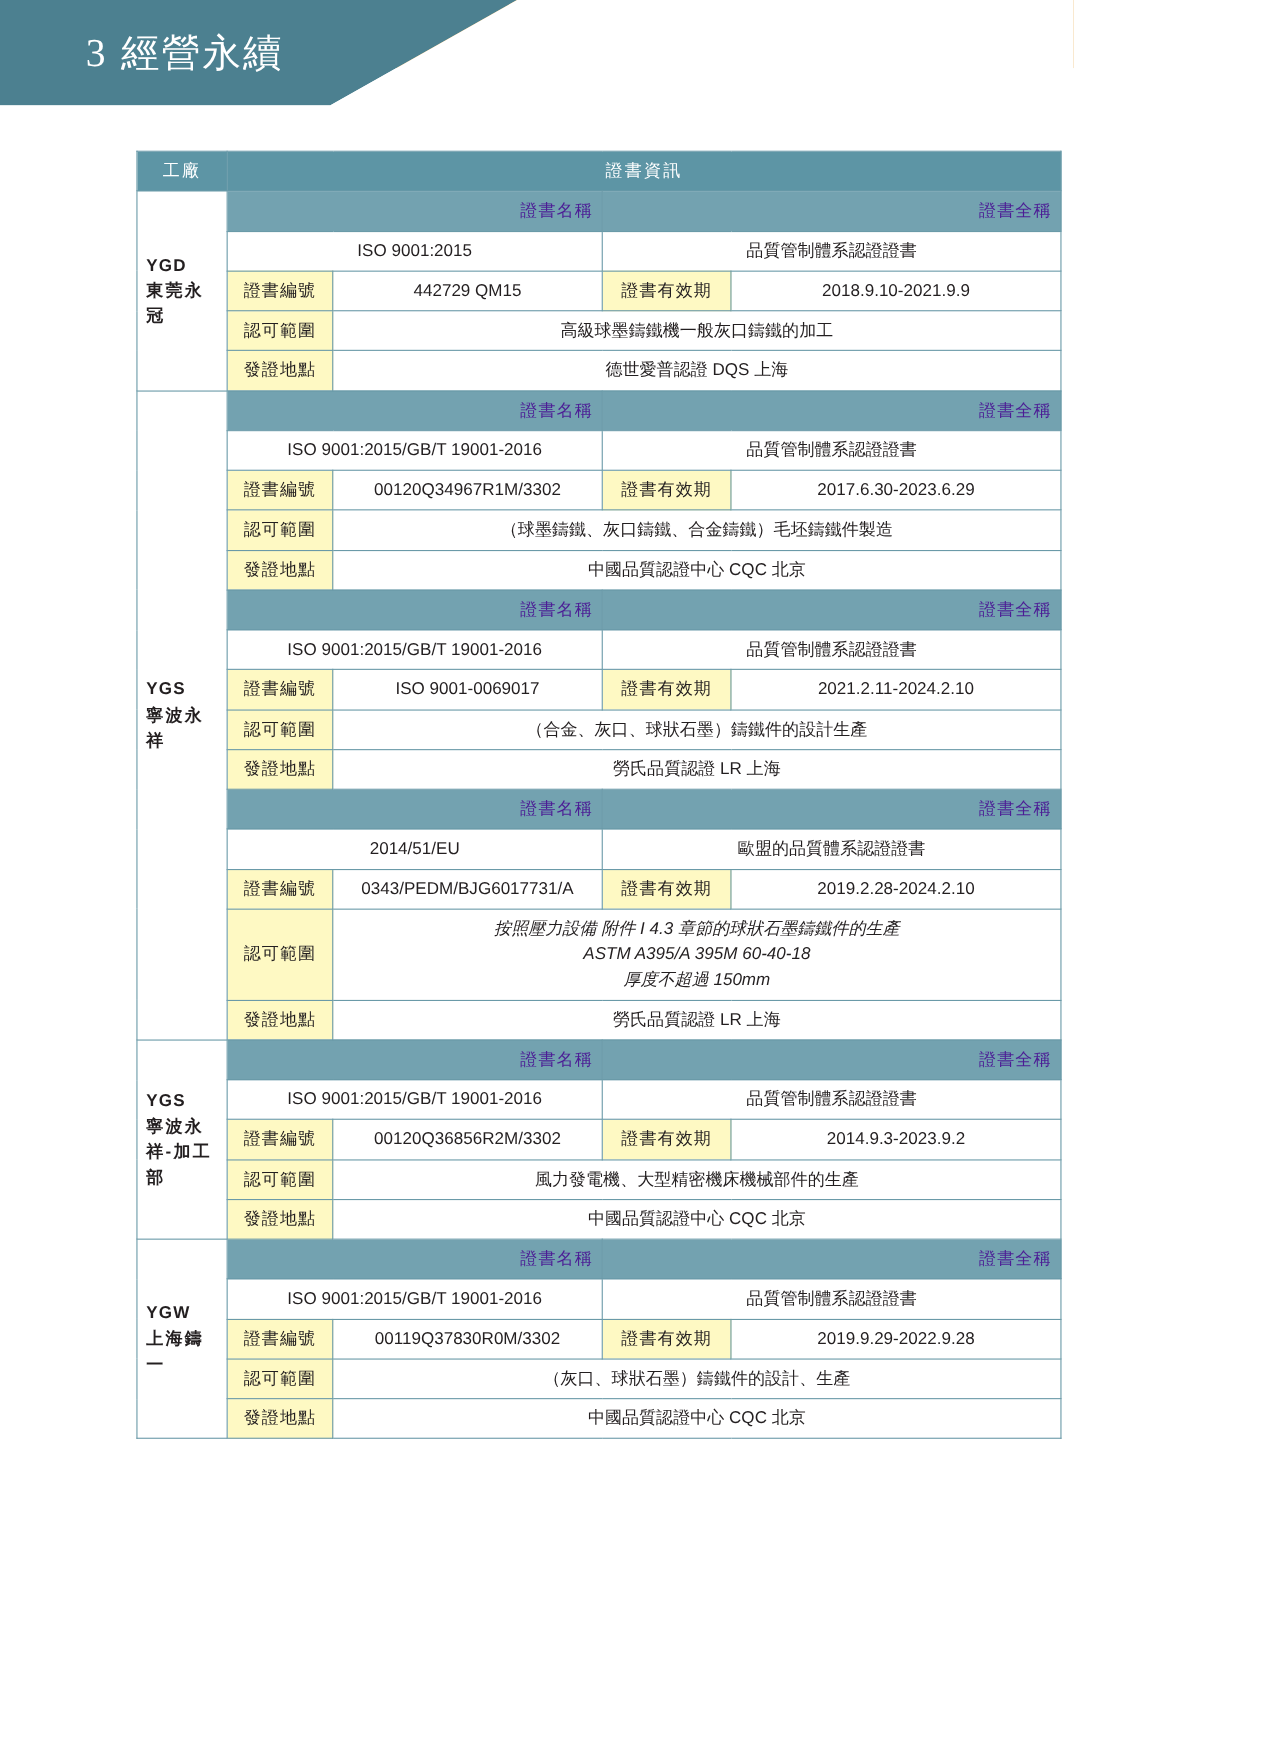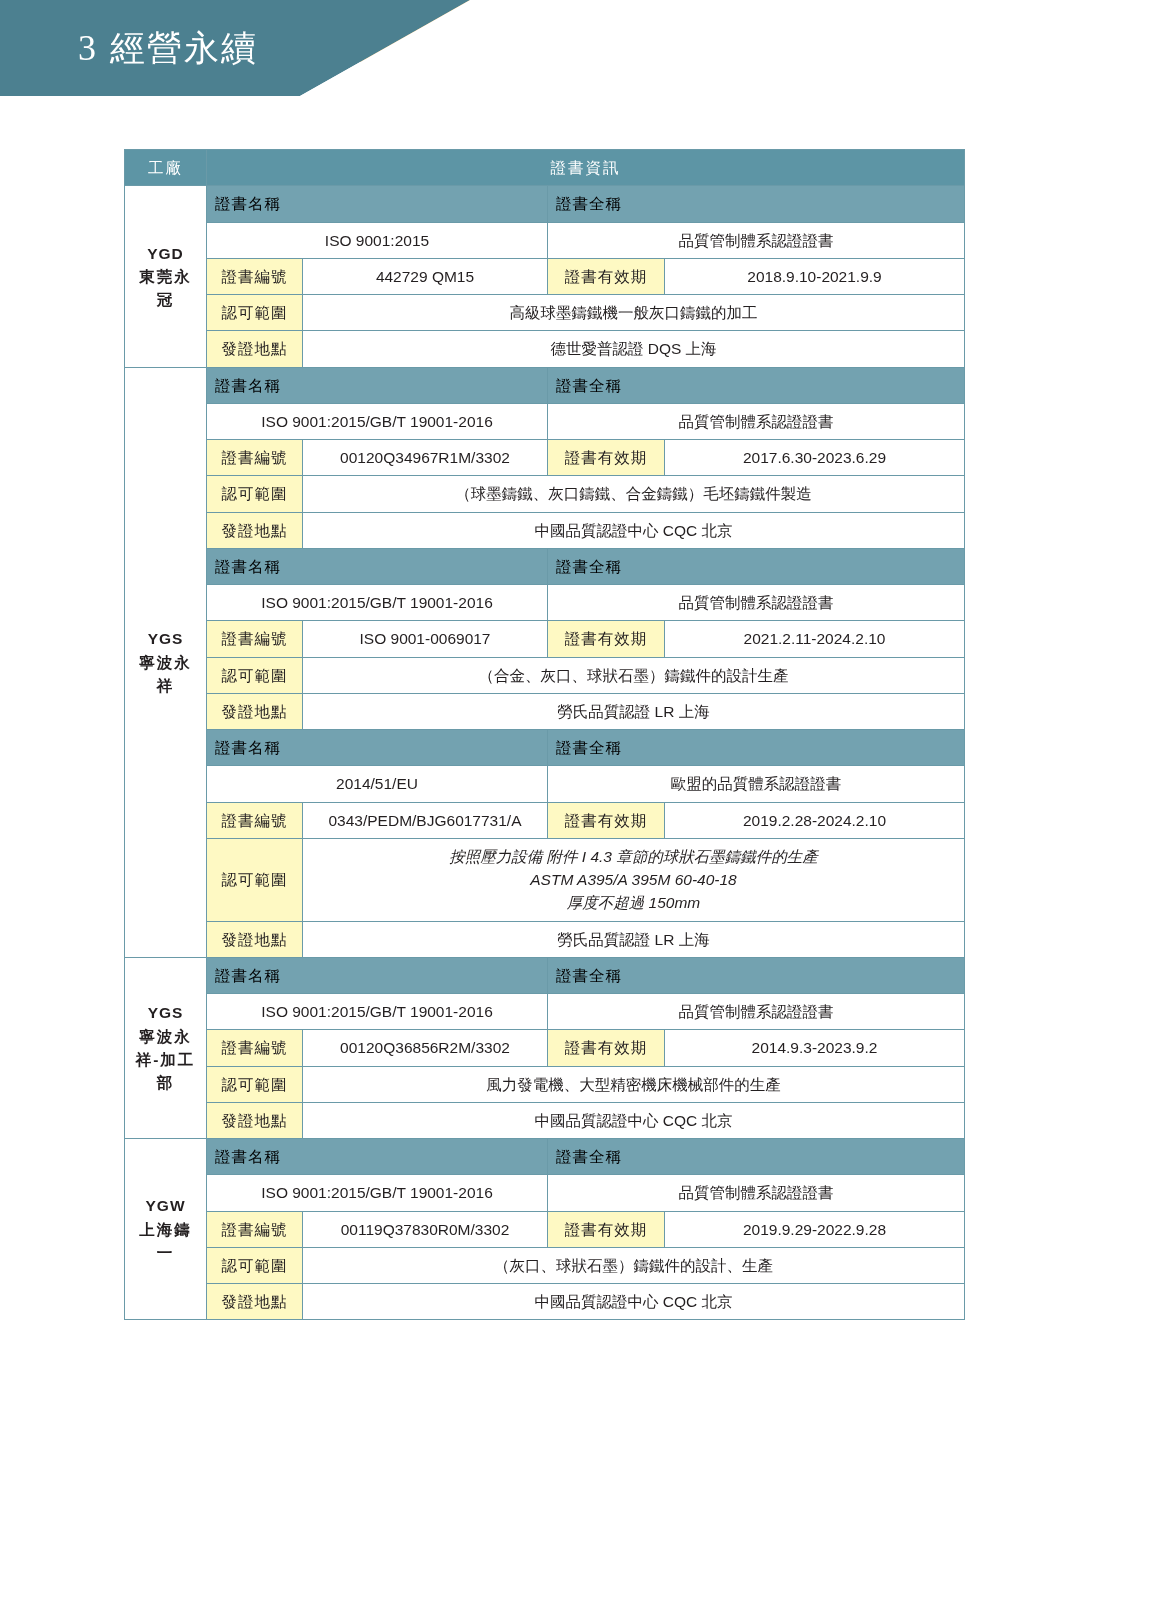--- a/index.html
+++ b/index.html
@@ -74,53 +74,52 @@
   .table-wrap {
     position: absolute;
     left: 124px;
     top: 137px;
     width: 840px;
   }
   table.cert {
     border-collapse: collapse;
     width: 840px;
     table-layout: fixed;
-    margin-top: 12px;
   }
   table.cert td {
     border: 1px solid #6a9aa8;
     font-size: 15.5px;
     padding: 6px 8px;
     vertical-align: middle;
     line-height: 1.5;
   }
   .th-teal {
     background: #73a2b0;
-    color: #000000;
-    text-align: left;
+    color: #4c1d95;
+    text-align: right;
     font-size: 15.5px;
     letter-spacing: 1px;
   }
   .th-teal-dark {
     background: #5d95a5;
     color: #ffffff;
     text-align: center;
     letter-spacing: 2px;
     font-size: 16px;
   }
   .lbl {
     background: #fef9c3;
     text-align: center;
     white-space: nowrap;
     letter-spacing: 1px;
     color: #231f20;
   }
   .factory {
     background: #ffffff;
-    text-align: center;
+    text-align: left;
     font-weight: bold;
     letter-spacing: 2px;
     font-size: 16px;
     line-height: 1.45;
     vertical-align: middle;
     padding: 4px 2px;
   }
   .factory .code {
     letter-spacing: 1px;
   }

